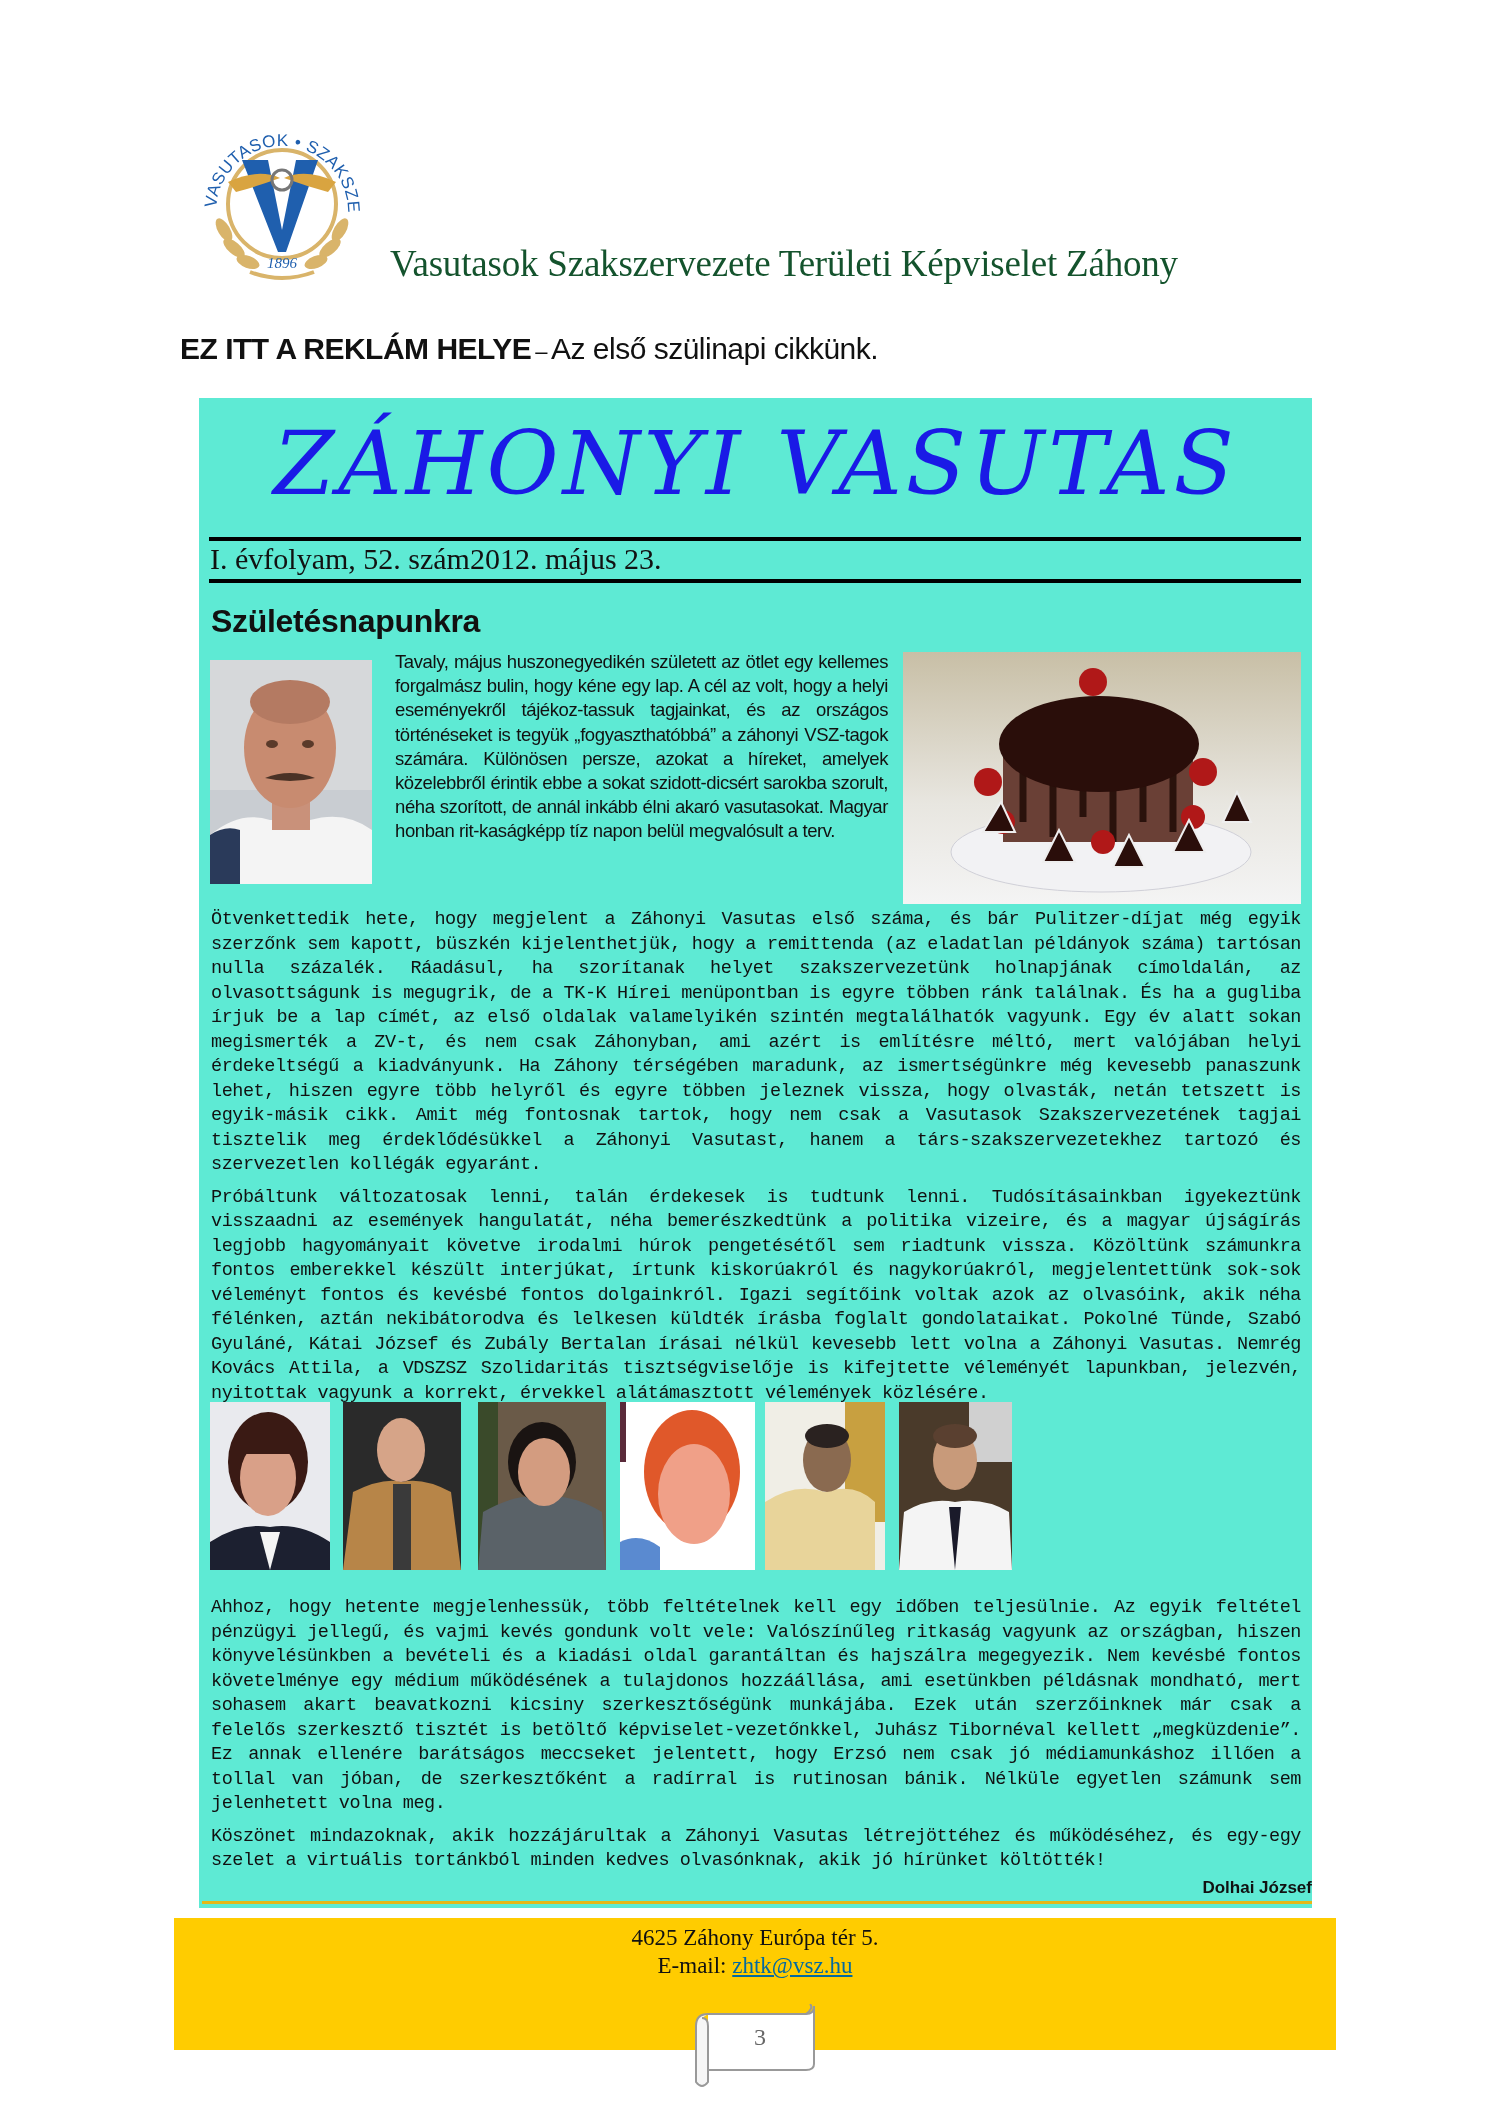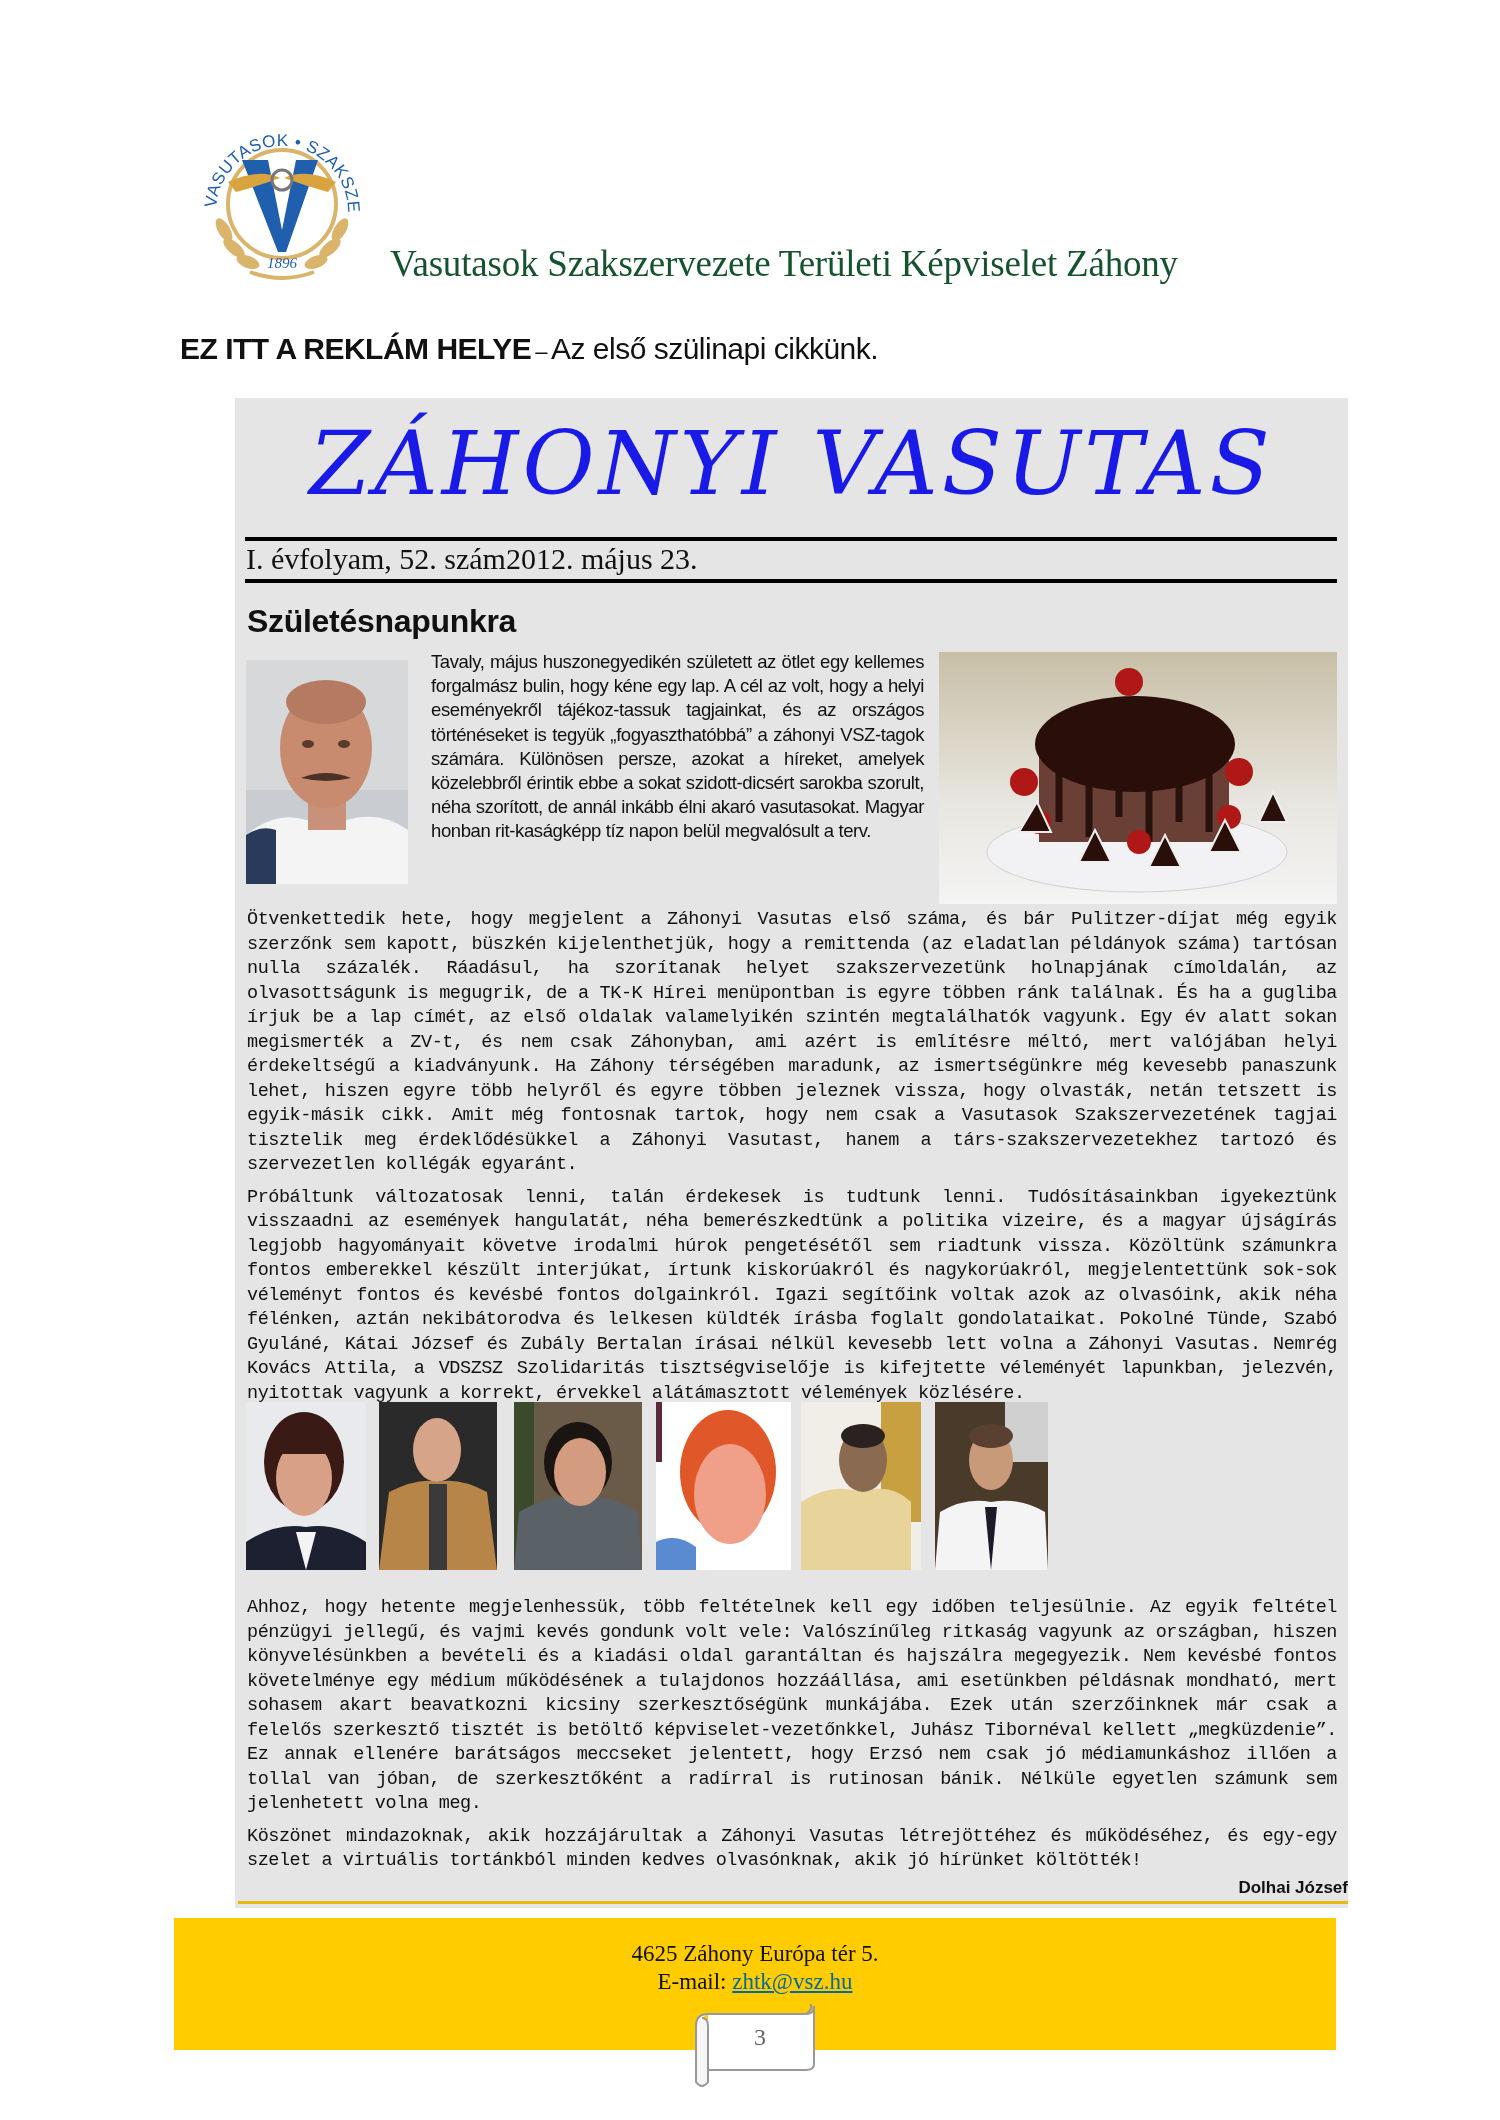--- a/index.html
+++ b/index.html
@@ -5,21 +5,21 @@
   html, body { margin: 0; padding: 0; background: #ffffff; }
   body { width: 1500px; height: 2120px; position: relative; overflow: hidden; font-family: "Liberation Sans", sans-serif; color: #111; }
 
   .logo { position: absolute; left: 188px; top: 112px; width: 186px; height: 176px; }
   .org-name { position: absolute; left: 390px; top: 242px; font-family: "Liberation Serif", serif; font-size: 37px; color: #14532d; white-space: nowrap; letter-spacing: -0.2px; }
 
   .ad-line { position: absolute; left: 180px; top: 332px; font-size: 30px; white-space: nowrap; letter-spacing: -0.5px; }
   .ad-line .bold { font-weight: bold; }
   .ad-line .dash { font-size: 22px; margin: 0 4px; }
 
-  .newsletter { position: absolute; left: 199px; top: 398px; width: 1113px; height: 1510px; background: #e5e5e5; margin-left: 36px; }
+  .newsletter { position: absolute; left: 199px; top: 398px; width: 1113px; height: 1510px; background: #5eead4; }
   .masthead { position: absolute; left: 0; top: 22px; width: 100%; text-align: center; font-family: "DejaVu Serif", serif; font-style: italic; font-size: 88px; color: #1a1ae6; letter-spacing: 4px; line-height: 1; }
   .rule { position: absolute; left: 10px; width: 1092px; height: 4px; background: #000; }
   .rule.r1 { top: 139px; }
   .rule.r2 { top: 181px; }
   .issue-line { position: absolute; left: 11px; top: 146px; width: 1090px; display: flex; justify-content: flex-start; font-family: "Liberation Serif", serif; font-size: 30px; line-height: 30px; }
 
   .article-title { position: absolute; left: 12px; top: 205px; font-size: 32px; font-weight: bold; letter-spacing: -0.3px; }
 
   .portrait { position: absolute; left: 11px; top: 262px; width: 162px; height: 224px; }
   .cake { position: absolute; left: 704px; top: 254px; width: 398px; height: 252px; }
@@ -29,21 +29,21 @@
   .body-text p { margin: 0 0 8px 0; }
   .bt1 { top: 510px; }
   .bt2 { top: 1198px; }
 
   .photos { position: absolute; left: 11px; top: 1004px; width: 1092px; height: 168px; }
   .photo { position: absolute; top: 0; height: 168px; overflow: hidden; }
 
   .signature { position: absolute; right: 0; top: 1480px; font-size: 17px; font-weight: bold; }
   .sig-line { position: absolute; left: 3px; top: 1503px; width: 1110px; height: 3px; background: #e6b818; }
 
-  .footer { position: absolute; left: 174px; top: 1918px; width: 1162px; height: 132px; background: #ffcc00; text-align: center; font-family: "Liberation Serif", serif; font-size: 23px; line-height: 28px; color: #111; padding-top: 22px; box-sizing: border-box; }
+  .footer { position: absolute; left: 174px; top: 1918px; width: 1162px; height: 132px; background: #ffcc00; text-align: center; font-family: "Liberation Serif", serif; font-size: 23px; line-height: 28px; color: #111; padding-top: 6px; box-sizing: border-box; }
   .footer a { color: #0369a1; text-decoration: underline; }
 
   .page-scroll { position: absolute; left: 688px; top: 2004px; width: 140px; height: 86px; }
   .page-num { position: absolute; left: 740px; top: 2024px; width: 40px; text-align: center; font-family: "Liberation Serif", serif; font-size: 24px; color: #666; }
 </style>
 </head>
 <body>
 
 <svg class="logo" viewBox="0 0 186 176">
   <defs>

